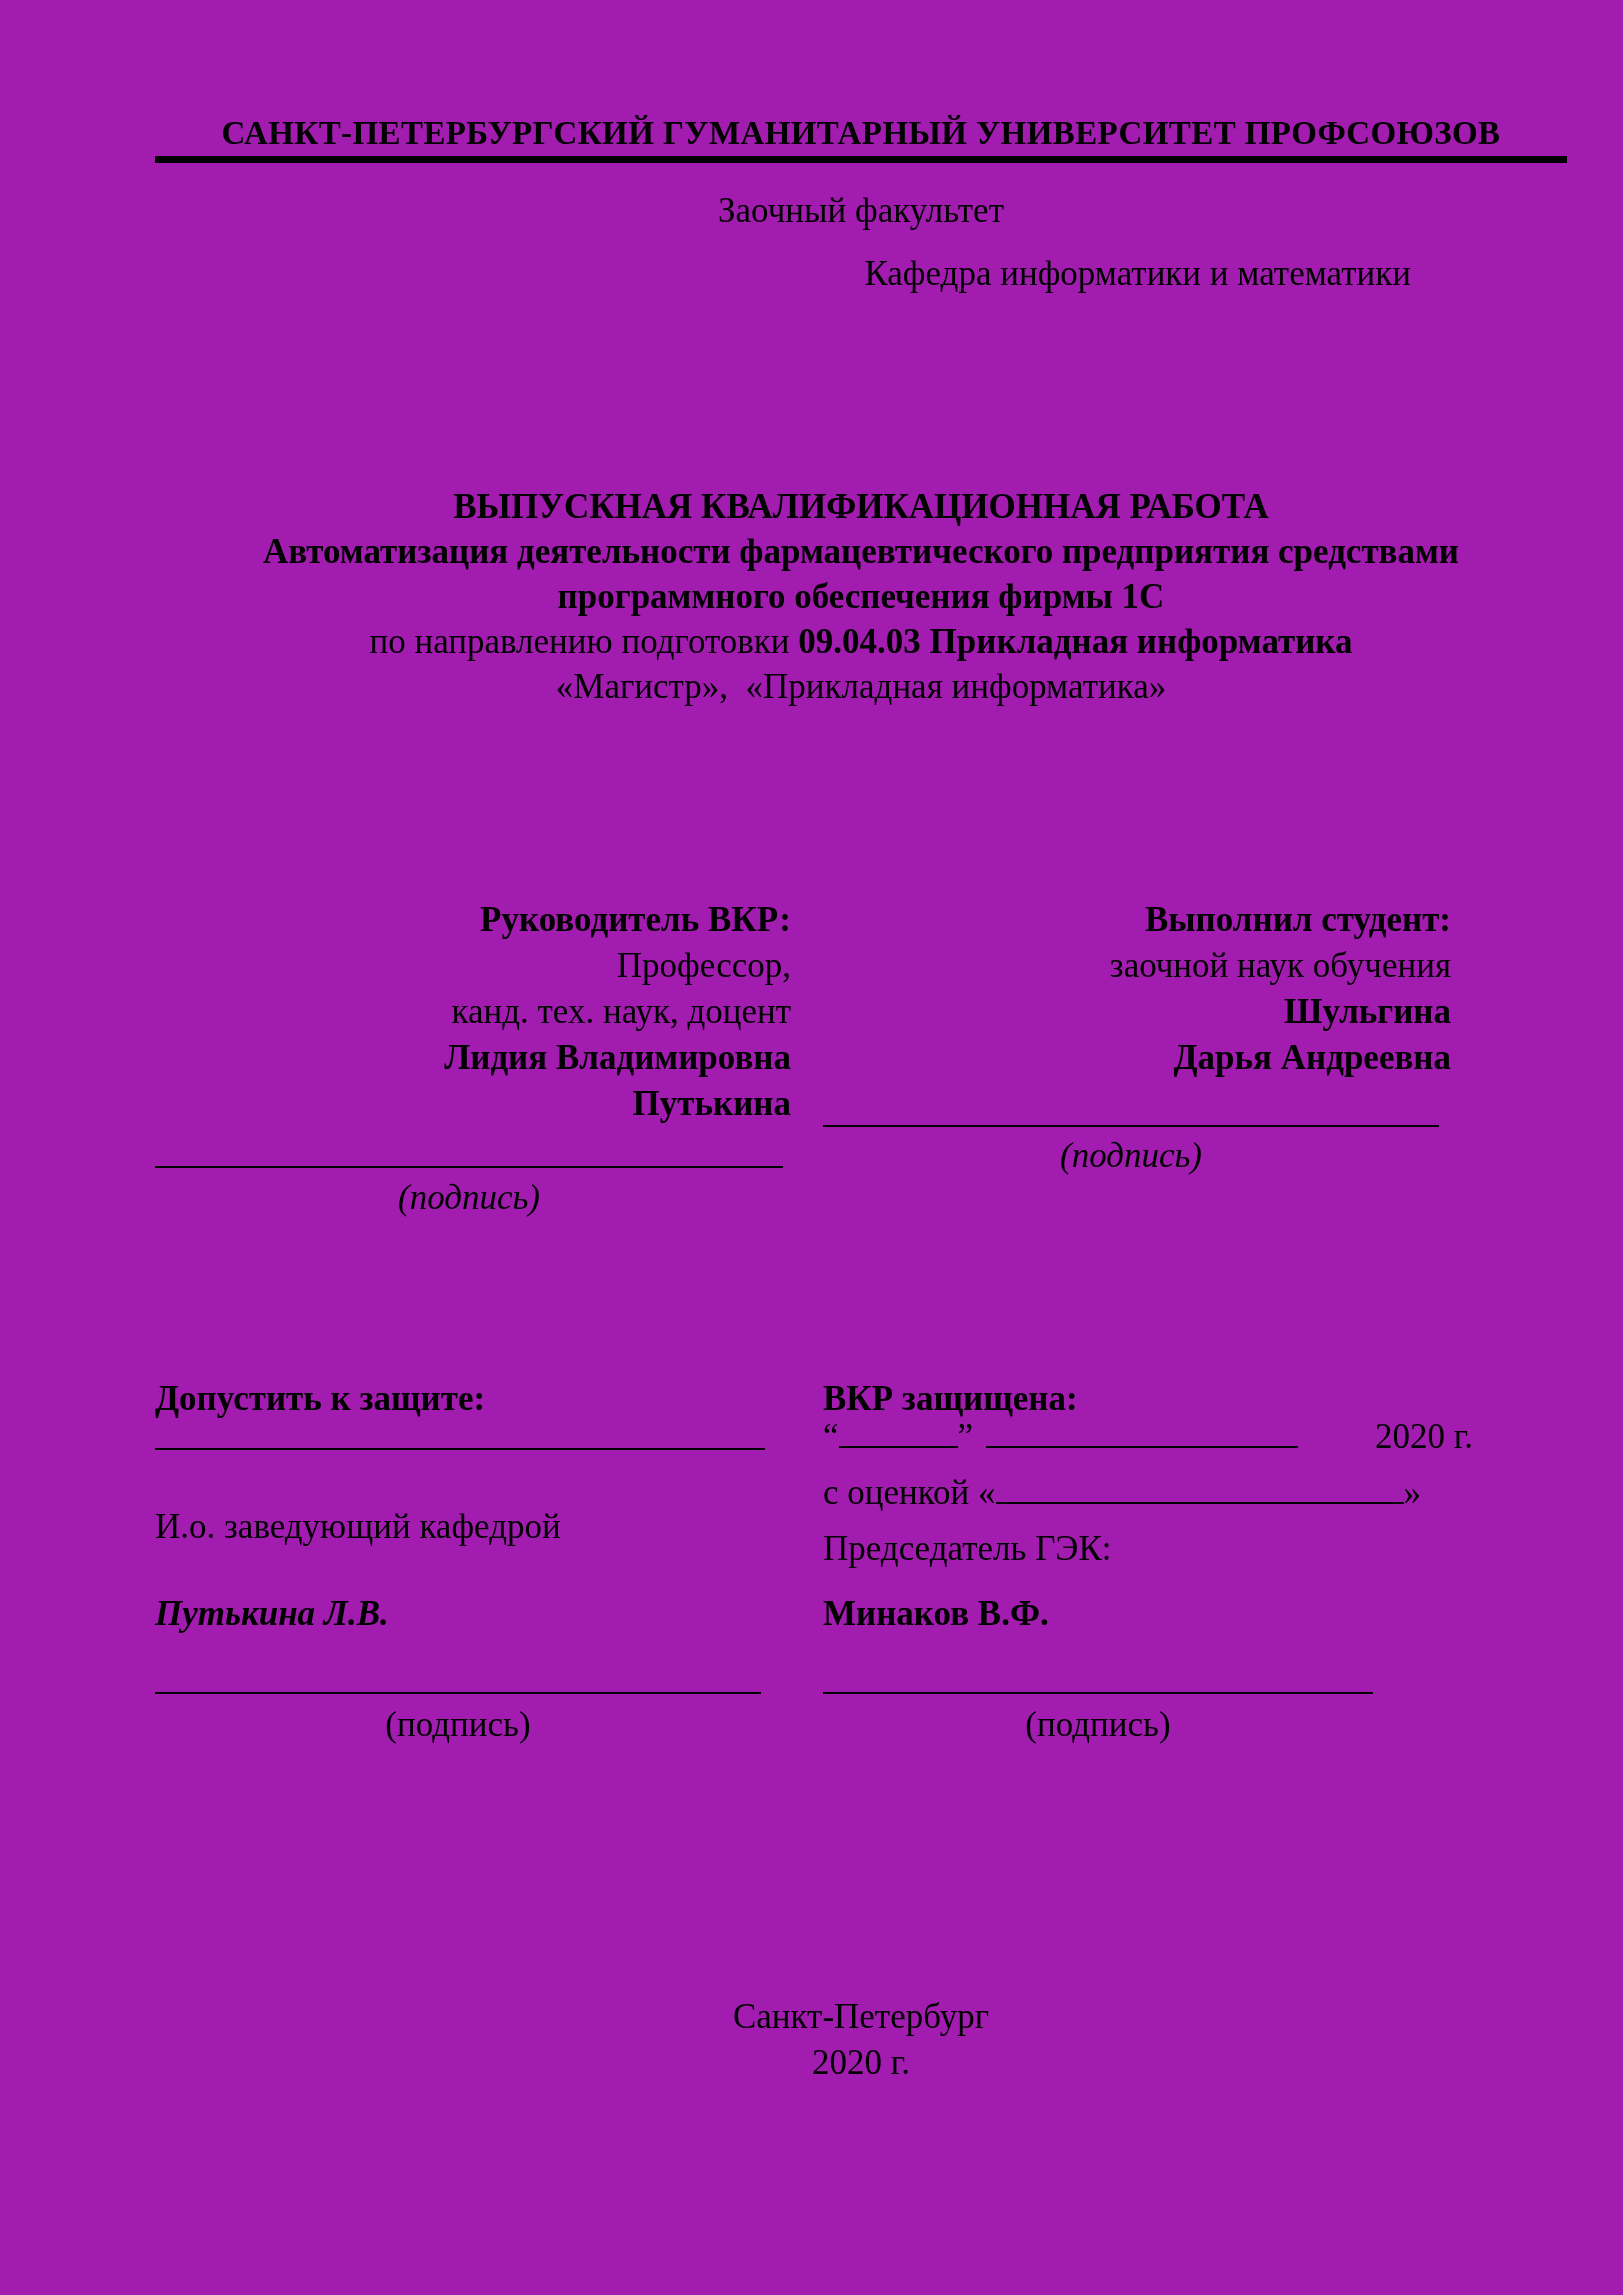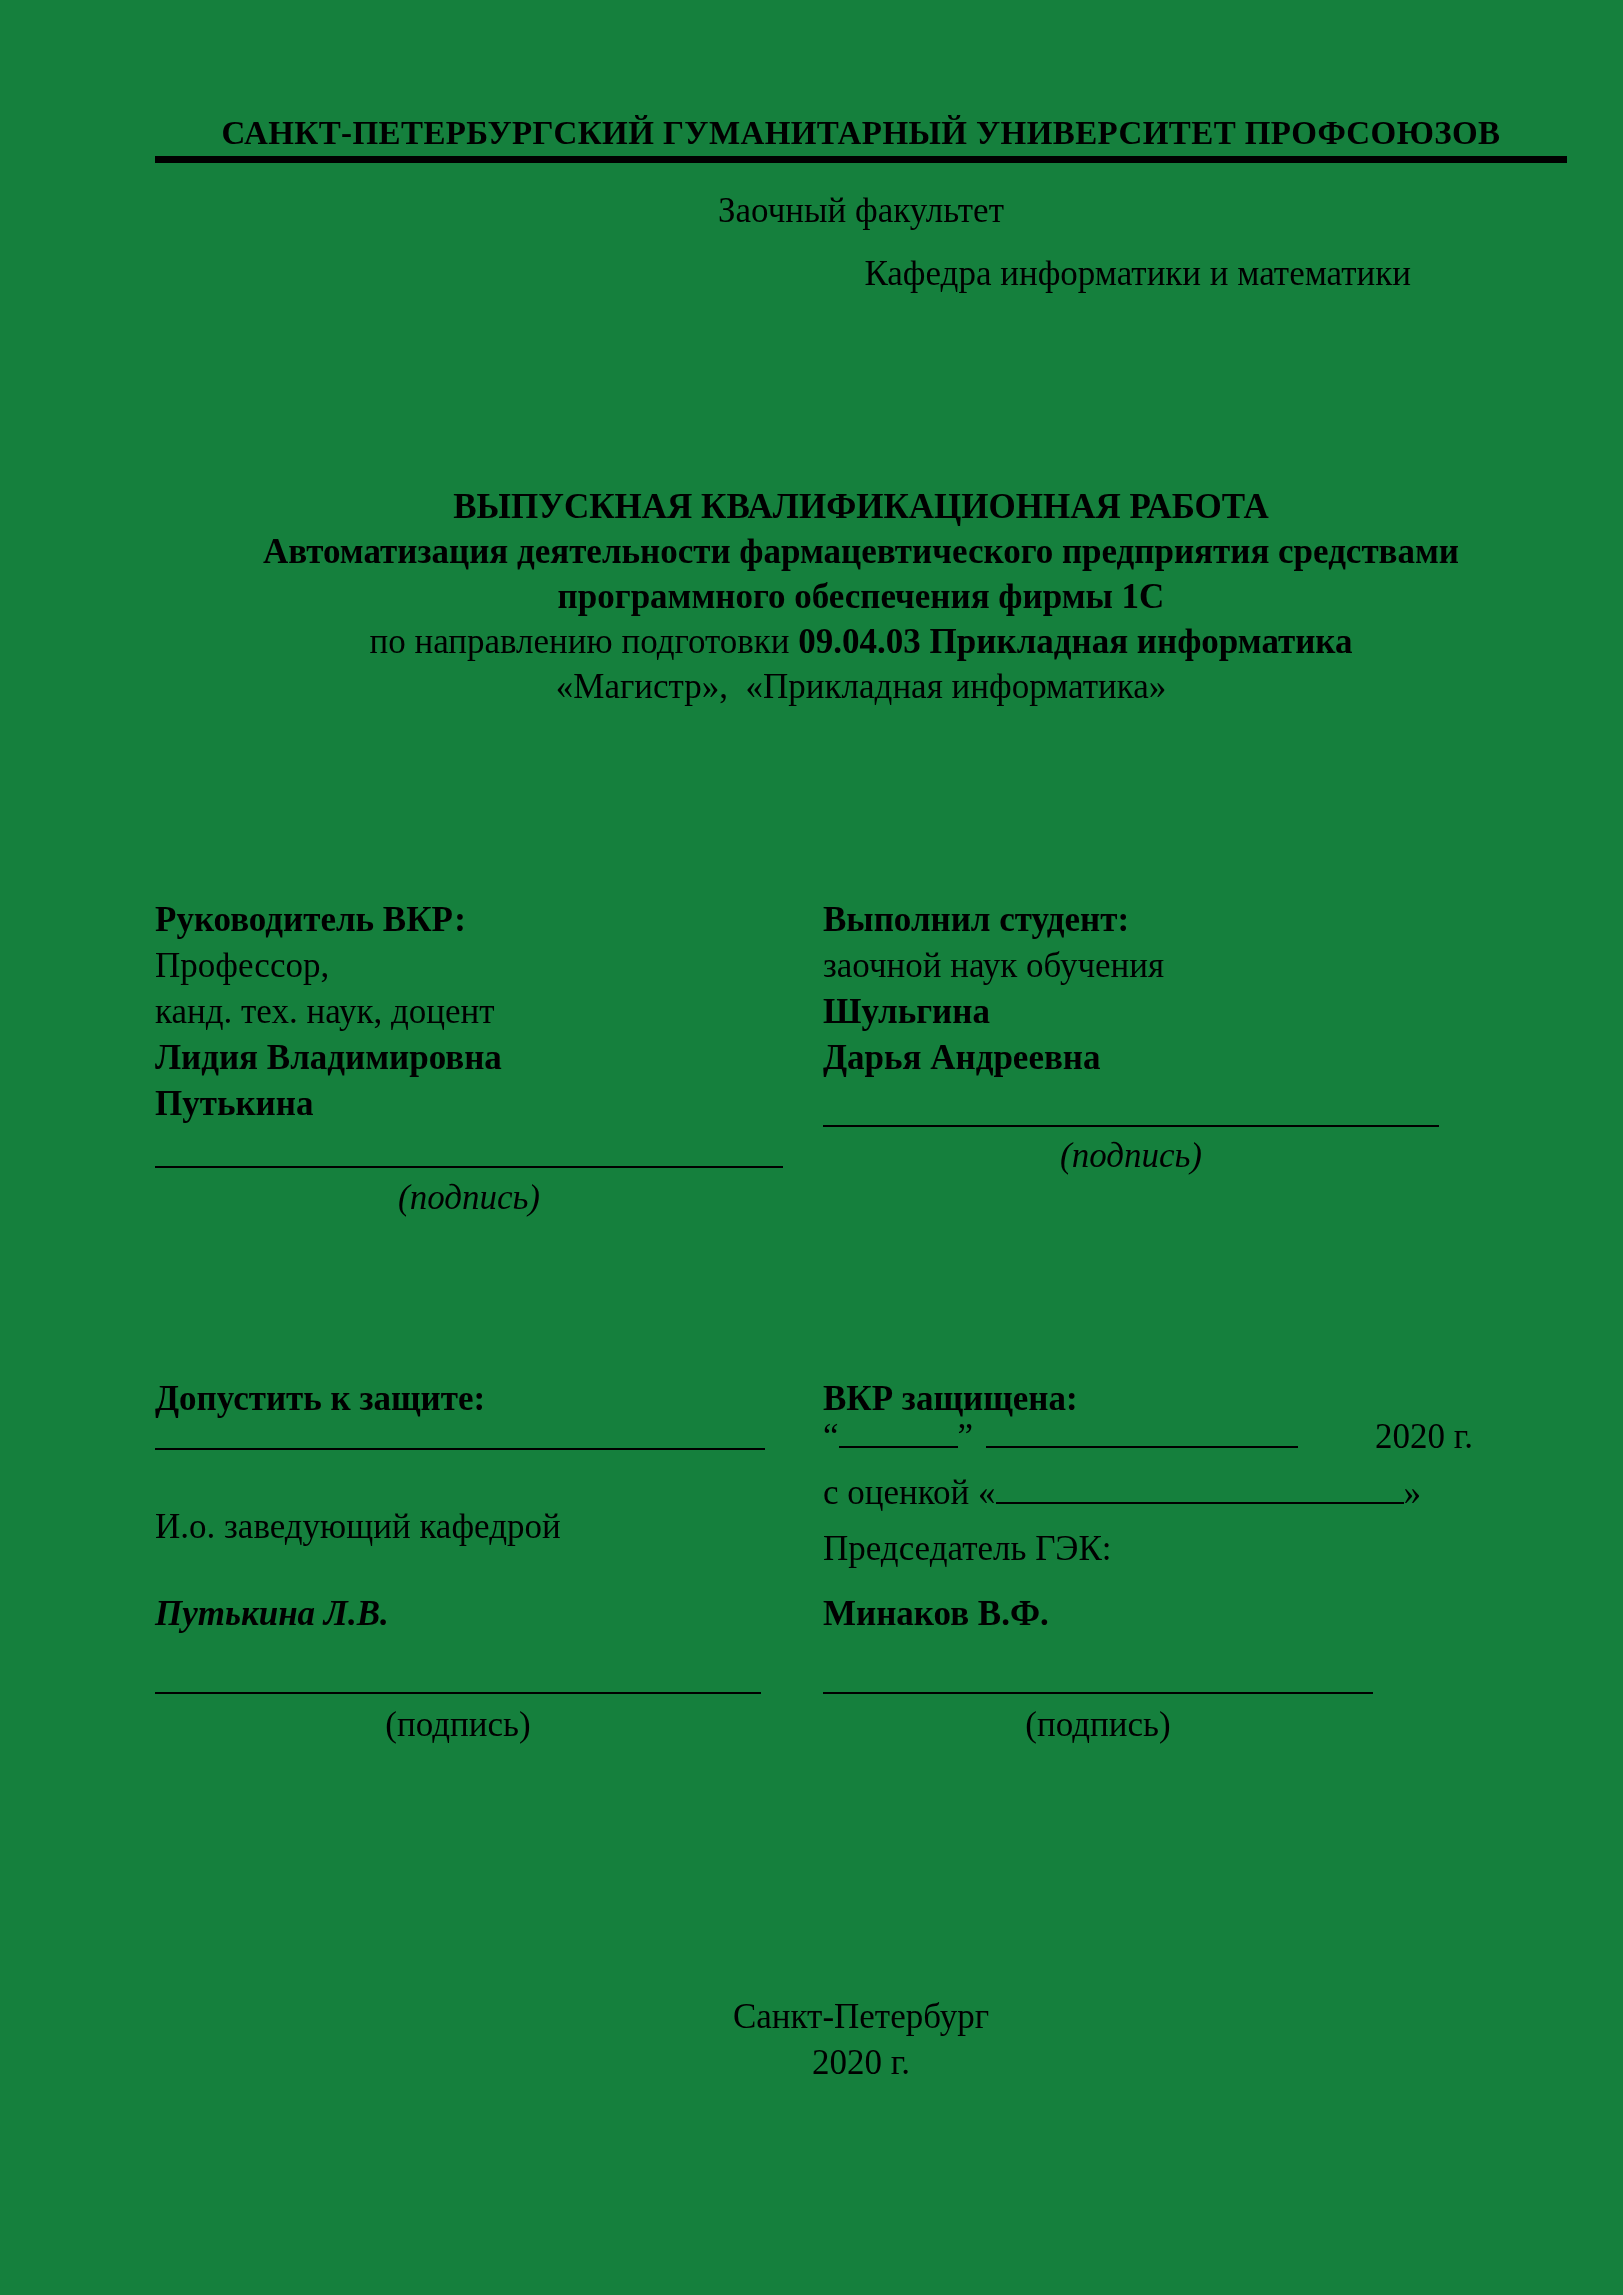--- a/index.html
+++ b/index.html
@@ -1,35 +1,35 @@
 <!DOCTYPE html>
 <html style="font-size:12.6px"><head>
 <meta charset="utf-8">
 <style>
   html, body { margin: 0; padding: 0; }
   body { background: #ffffff; }
   .page {
     position: relative;
     width: 1623px;
     height: 2295px;
-    background: #15803d;
+    background: #a21caf;
     color: #000000;
     font-family: "Liberation Serif", "DejaVu Serif", serif;
     font-size: 35px;
     overflow: hidden;
   }
   .abs { position: absolute; }
   .b { font-weight: bold; }
   .i { font-style: italic; }
   .c { text-align: center; }
   .r { text-align: right; }
   .header-title { font-size: 33px; font-weight: bold; letter-spacing: 0.4px; }
   .rule { background: #000000; height: 7px; }
   .title-block { line-height: 45px; }
-  .col { line-height: 46px; }
+  .col { line-height: 46px; text-align: right; }
   .sig-line { border-bottom: 2.4px solid #000000; height: 0; }
   .caption { font-size: 35px; }
   .uline {
     display: inline-block;
     border-bottom: 2.4px solid #000000;
     height: 0;
   }
   .date-row { line-height: 44px; }
   .grade-row { line-height: 44px; }
   .footer { line-height: 46px; }

